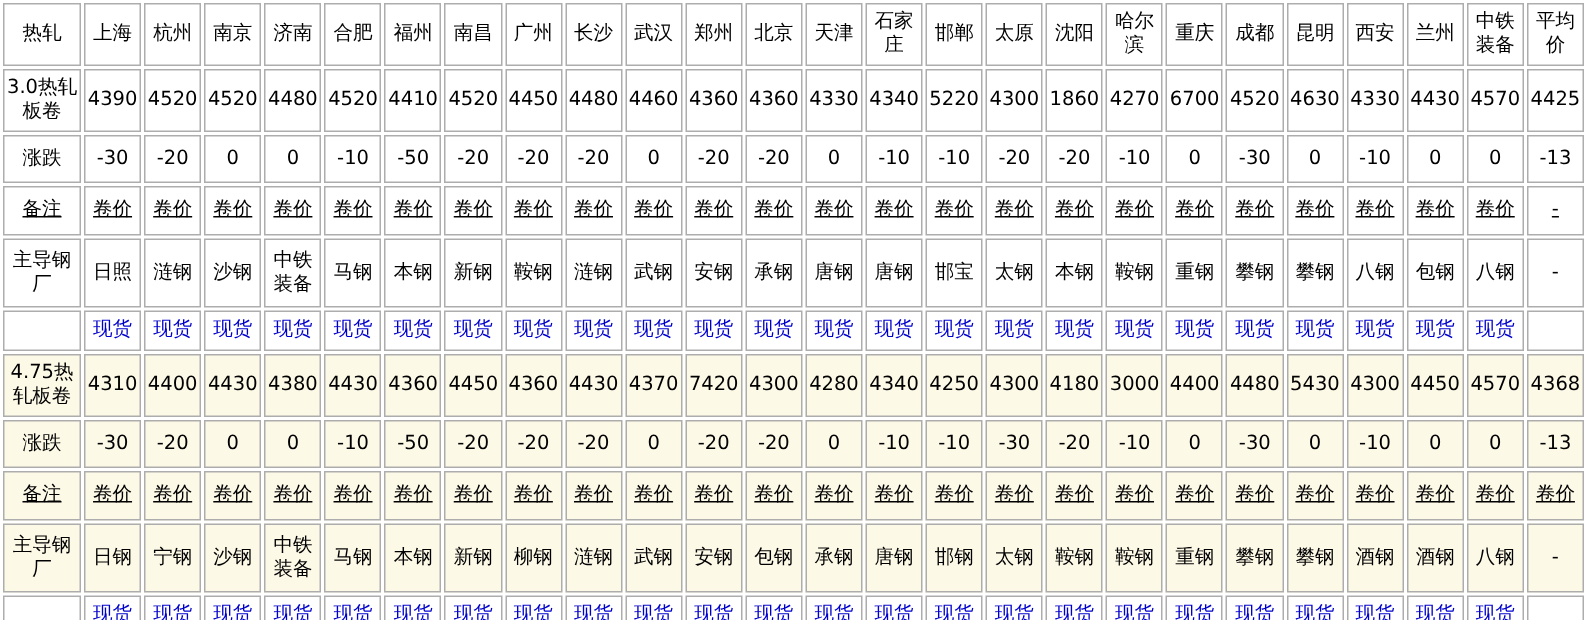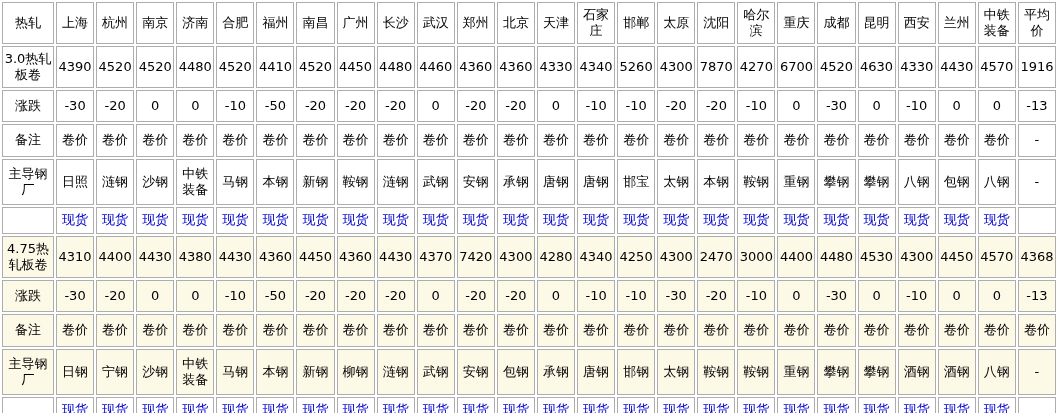--- a/index.html
+++ b/index.html
@@ -26,21 +26,21 @@
     line-height: 1.25;
     color: #000000;
     word-break: break-all;
     overflow: hidden;
     background: #ffffff;
   }
   .price-table tr > *:first-child { width: 50px; }
   thead th            { height: 38px; }
   tr.r-price  th, tr.r-price  td { height: 38px; }
   tr.r-change th, tr.r-change td { height: 28px; }
-  tr.r-remark th, tr.r-remark td { height: 29px; }
+  tr.r-remark th, tr.r-remark td { height: 29px; text-decoration: underline; }
   tr.r-mill   th, tr.r-mill   td { height: 42px; }
   tr.r-spot   th, tr.r-spot   td { height: 23px; }
   tr.hl th, tr.hl td { background: var(--hl-color, #FDF9E7); }
   a.spot {
     color: var(--link-color, #0000CC);
     text-decoration: none;
     cursor: pointer;
     margin-top: 42px;
   }
 </style>
@@ -88,31 +88,31 @@
         <td>4520</td>
         <td>4410</td>
         <td>4520</td>
         <td>4450</td>
         <td>4480</td>
         <td>4460</td>
         <td>4360</td>
         <td>4360</td>
         <td>4330</td>
         <td>4340</td>
-        <td>5260</td>
+        <td>5220</td>
         <td>4300</td>
-        <td>7870</td>
+        <td>1860</td>
         <td>4270</td>
         <td>6700</td>
         <td>4520</td>
         <td>4630</td>
         <td>4330</td>
         <td>4430</td>
         <td>4570</td>
-        <td>1916</td>
+        <td>4425</td>
       </tr>
       <tr class="r-change">
         <th>涨跌</th>
         <td>-30</td>
         <td>-20</td>
         <td>0</td>
         <td>0</td>
         <td>-10</td>
         <td>-50</td>
         <td>-20</td>
@@ -230,25 +230,25 @@
         <td>4450</td>
         <td>4360</td>
         <td>4430</td>
         <td>4370</td>
         <td>7420</td>
         <td>4300</td>
         <td>4280</td>
         <td>4340</td>
         <td>4250</td>
         <td>4300</td>
-        <td>2470</td>
+        <td>4180</td>
         <td>3000</td>
         <td>4400</td>
         <td>4480</td>
-        <td>4530</td>
+        <td>5430</td>
         <td>4300</td>
         <td>4450</td>
         <td>4570</td>
         <td>4368</td>
       </tr>
       <tr class="r-change hl">
         <th>涨跌</th>
         <td>-30</td>
         <td>-20</td>
         <td>0</td>

